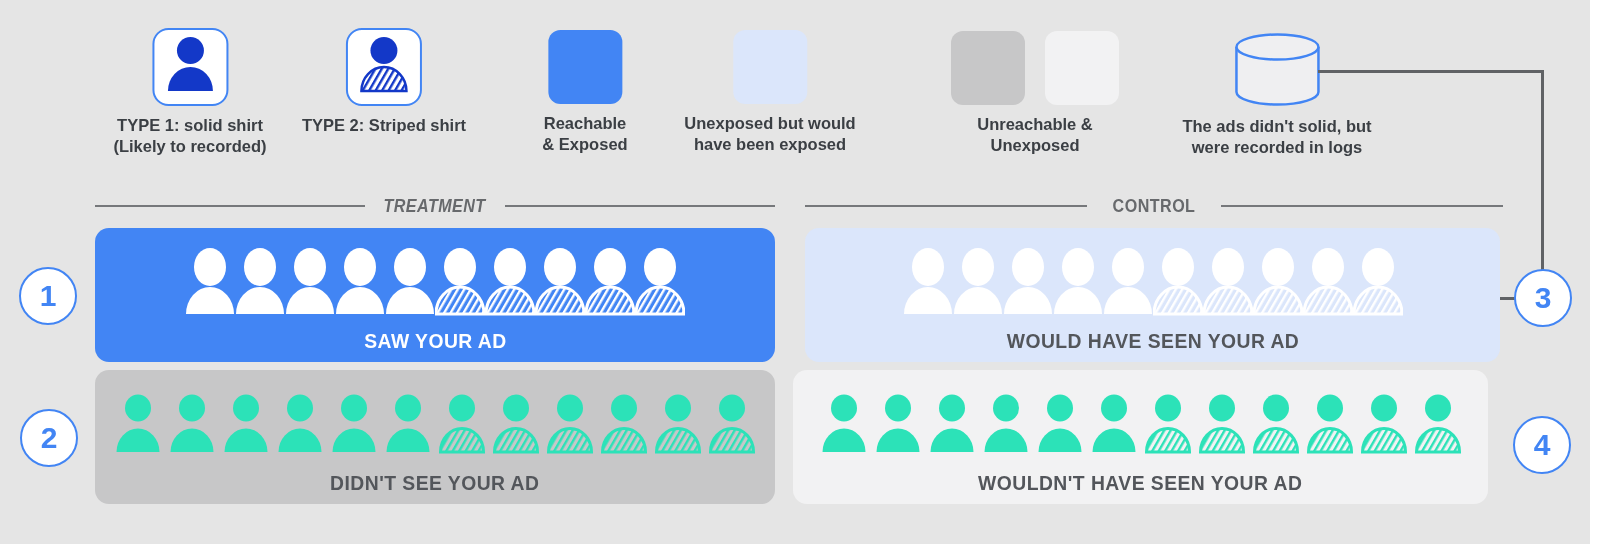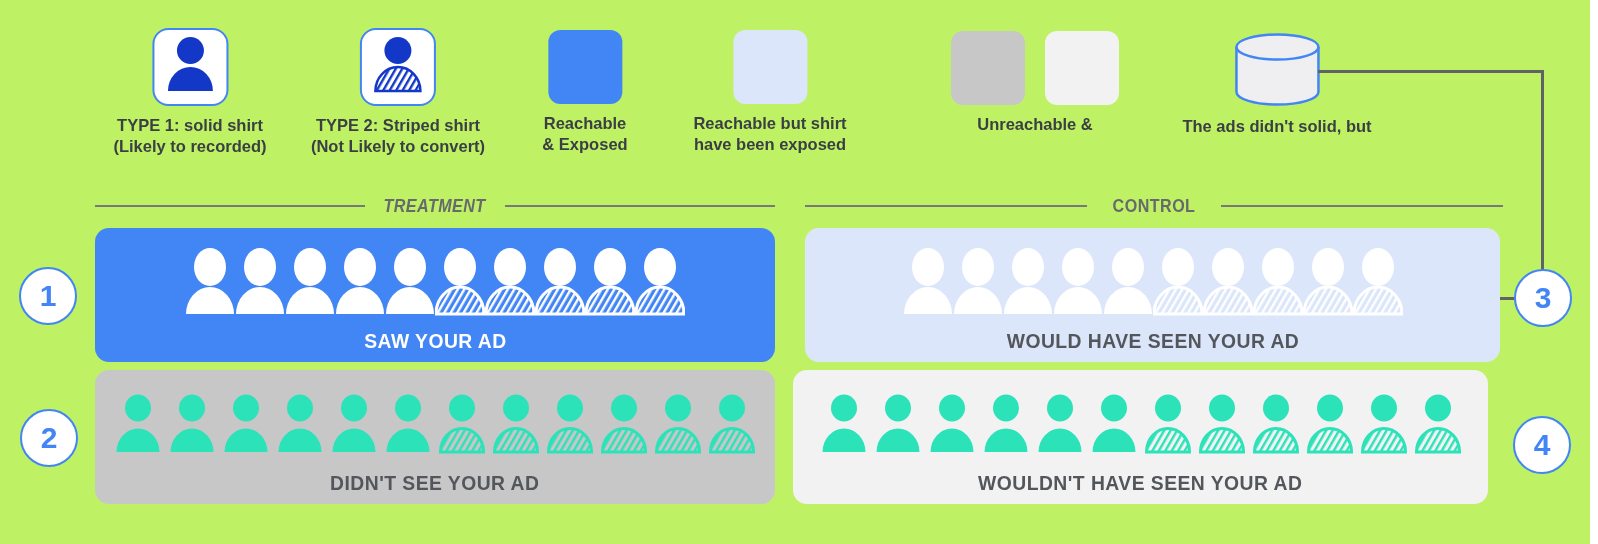--- a/index.html
+++ b/index.html
@@ -1,17 +1,17 @@
 <!DOCTYPE html>
 <html style="--primary-blue: #4285F4; --light-blue: #DBE6FB; --gray: #C7C7C8; --light-gray: #F2F2F3; --teal: #2CE2B8; --white: #FFFFFF; --dark-blue-person: #1338C8; --cylinder-fill: #EFEFF1; --text-dark: #3B3F44; --header-gray: #67696C; --header-line: #76787B; --connector-gray: #606265;"><head>
 <meta charset="utf-8">
 <style>
   html,body{margin:0;padding:0;background:#ffffff;}
   body{font-family:"Liberation Sans",sans-serif;}
-  .canvas{position:relative;width:1590px;height:544px;background:#bef264;overflow:hidden;}
+  .canvas{position:relative;width:1590px;height:544px;background:#e5e5e5;overflow:hidden;}
 
   
   .legend-item{position:absolute;top:28px;transform:translateX(-50%);text-align:center;}
   .legend-fig{display:flex;justify-content:center;align-items:flex-start;}
   .person-box{width:76px;height:78px;border:2.5px solid var(--primary-blue);border-radius:16px;
               background:#fff;display:flex;align-items:center;justify-content:center;box-sizing:border-box;margin:0 auto;}
   .sq{width:74px;height:74px;border-radius:12px;margin-top:2px;}
   .sq-blue{background:var(--primary-blue);}
   .sq-lightblue{background:var(--light-blue);}
   .sq-gray{background:var(--gray);}
@@ -63,79 +63,80 @@
               <path d="M1.5,54 A22.5,24 0 0 1 46.5,54 Z" fill="#1338C8"></path>
             </svg></span>
       </div>
     </div>
     <div class="legend-label">
       <div>TYPE 1: solid shirt</div>
       <div>(Likely to recorded)</div>
     </div>
   </div>
 
-  <div class="legend-item" style="left:398px;text-align:center;">
+  <div class="legend-item" style="left:384px;text-align:center;">
     <div class="legend-fig">
       <div class="person-box">
         <span><svg width="48" height="56" viewBox="0 0 48 56">
               <defs>
                 <pattern id="sp46" width="5.6" height="8" patternUnits="userSpaceOnUse" patternTransform="rotate(30)">
                   <rect width="2.4" height="8" fill="#1338C8"></rect>
                 </pattern>
               </defs>
               <ellipse cx="24" cy="13.5" rx="13.5" ry="13.5" fill="#1338C8"></ellipse>
               <path d="M1.5,54 A22.5,24 0 0 1 46.5,54 Z" fill="url(#sp46)" stroke="#1338C8" stroke-width="2.5"></path>
             </svg></span>
       </div>
     </div>
     <div class="legend-label">
       <div>TYPE 2: Striped shirt</div>
-      <div>(Not Likely to convert)</div>
     </div>
   </div>
 
   <div class="legend-item" style="left:585px;">
     <div class="legend-fig">
       <div class="sq sq-blue"></div>
     </div>
     <div class="legend-label">
       <div>Reachable</div>
       <div>&amp; Exposed</div>
     </div>
   </div>
 
   <div class="legend-item" style="left:770px;">
     <div class="legend-fig">
       <div class="sq sq-lightblue"></div>
     </div>
     <div class="legend-label">
-      <div>Reachable but shirt</div>
+      <div>Unexposed but would</div>
       <div>have been exposed</div>
     </div>
   </div>
 
   <div class="legend-item" style="left:1035px;">
     <div class="legend-fig gray-pair">
       <div class="sq sq-gray" style="margin-top:0;"></div>
       <div class="sq sq-lightgray" style="margin-top:0;"></div>
     </div>
     <div class="legend-label">
       <div>Unreachable &amp;</div>
+      <div>Unexposed</div>
     </div>
   </div>
 
   <div class="legend-item" style="left:1277px;">
     <div class="legend-fig cyl-wrap">
       <svg width="86" height="74" viewBox="0 0 86 74">
         <path d="M2,14 L2,59 A41,12.5 0 0 0 84,59 L84,14" fill="var(--cylinder-fill)" stroke="var(--primary-blue)" stroke-width="2.5"></path>
         <ellipse cx="43" cy="14" rx="41" ry="12.5" fill="var(--cylinder-fill)" stroke="var(--primary-blue)" stroke-width="2.5"></ellipse>
       </svg>
     </div>
     <div class="legend-label">
       <div>The ads didn't solid, but</div>
+      <div>were recorded in logs</div>
     </div>
   </div>
 
   <div class="conn" style="left:1318px;top:70px;width:226px;height:3px;"></div>
   <div class="conn" style="left:1541px;top:70px;width:3px;height:200px;"></div>
   <div class="conn" style="left:1498px;top:297px;width:17px;height:3px;"></div>
 
   <div class="group-header" style="left:95px;top:195px;width:680px;font-style:italic;">
     <span class="hline"></span>
     <span class="htext">TREATMENT</span>

